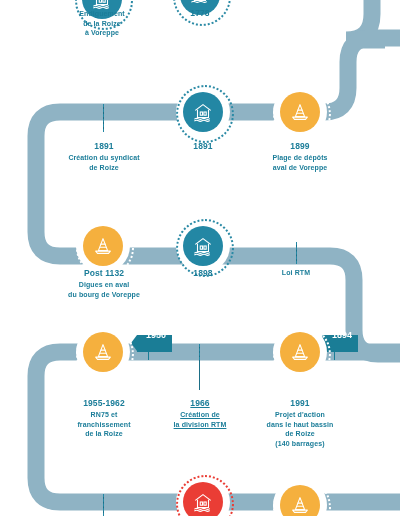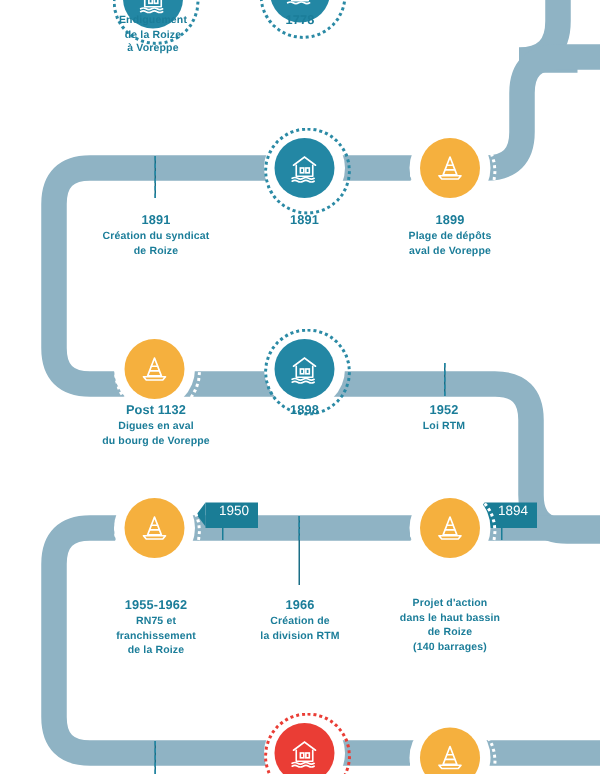--- a/index.html
+++ b/index.html
@@ -23,22 +23,22 @@
   .node.red   .disc{background:#ea3d35;}
   .disc svg{display:block;}
 
   .stem{position:absolute;width:1px;background:#1b6e86;}
   .stem.dotted{width:0;border-left:1px dashed #2387a4;}
 
   .caption{position:absolute;text-align:center;color:#1b7d99;
            font-size:7px;line-height:9.5px;font-weight:bold;letter-spacing:.1px;}
   .caption .yr{display:block;font-size:8.5px;line-height:11px;margin-bottom:1px;}
 
-  .era{position:absolute;height:17px;display:flex;align-items:flex-start;
-       background:#1a7d96;color:#ffffff;font-size:9px;font-weight:normal;
+  .era{position:absolute;height:17px;display:flex;align-items:flex-end;
+       background:#1a7d96;color:#ffffff;font-size:9px;font-weight:bold;
        padding:0 6px 12px 9px;box-sizing:border-box;}
   .era::before{content:"";position:absolute;left:-6px;top:0;
        border-top:8.5px solid transparent;border-bottom:8.5px solid transparent;
        border-right:6px solid #1a7d96;}
   .era-stem{position:absolute;width:1px;background:#1a7d96;}
 </style>
 </head>
 <body>
 
 <div id="stage">
@@ -193,21 +193,20 @@
       </svg>
     </div>
   </div>
   <div class="caption" style="left:147px;top:268px;width:112px;">
     <span class="yr">1898</span>
     <span style="white-space:pre-line;"></span>
   </div>
 
   <div class="stem dotted" style="left:296px;top:242px;height:22px;"></div>
   <div class="caption" style="left:240px;top:268px;width:112px;">
-    <span class="yr">1952</span>
     <span style="white-space:pre-line;">Loi RTM</span>
   </div>
 
   <div class="era" style="left:137px;top:335px;">
     <span>1950</span>
   </div>
   <div class="era-stem" style="left:148px;top:352px;height:8px;"></div>
 
   <div class="era" style="left:323px;top:335px;">
     <span>1894</span>
@@ -229,40 +228,41 @@
   </div>
   <div class="caption" style="left:44px;top:398px;width:120px;">
     <span class="yr">1955-1962</span>
     <span style="white-space:pre-line;">RN75 et
 franchissement
 de la Roize</span>
   </div>
 
   <div class="stem dotted" style="left:199px;top:344px;height:16px;"></div>
   <div class="stem" style="left:199px;top:360px;height:30px;"></div>
-  <div class="caption" style="left:143px;top:398px;width:114px;">
+  <div class="caption" style="left:143px;top:398px;width:114px;text-decoration:underline;">
     <span class="yr">1966</span>
     <span style="white-space:pre-line;">Création de
 la division RTM</span>
   </div>
 
   <div class="node orange" style="left:273px;top:325px;">
     <div class="ring"></div>
     <div class="disc">
       <svg width="22" height="22" viewBox="0 0 24 24">
         <g fill="none" stroke="#ffffff" stroke-width="1.2" stroke-linecap="round" stroke-linejoin="round">
           <path d="M12 4 L17 17 L7 17 Z"></path>
           <path d="M9.7 10 L14.3 10"></path>
           <path d="M8.7 13.4 L15.3 13.4"></path>
           <path d="M4 17.6 L20 17.6 L18 20 L6 20 Z"></path>
         </g>
       </svg>
     </div>
   </div>
   <div class="caption" style="left:240px;top:398px;width:120px;">
+    <span class="yr">1991</span>
     <span style="white-space:pre-line;">Projet d'action
 dans le haut bassin
 de Roize
 (140 barrages)</span>
   </div>
 
   <div class="stem dotted" style="left:103px;top:494px;height:22px;"></div>
 
   <div class="node red" style="left:176px;top:475px;">
     <div class="ring"></div>

